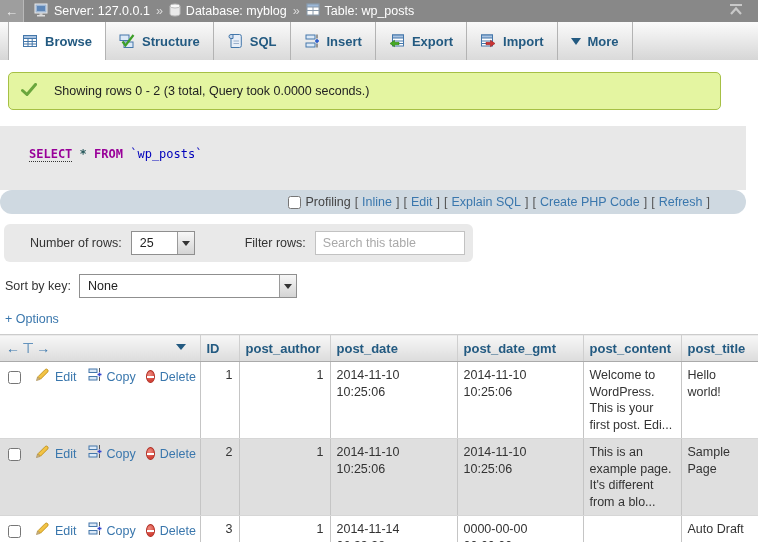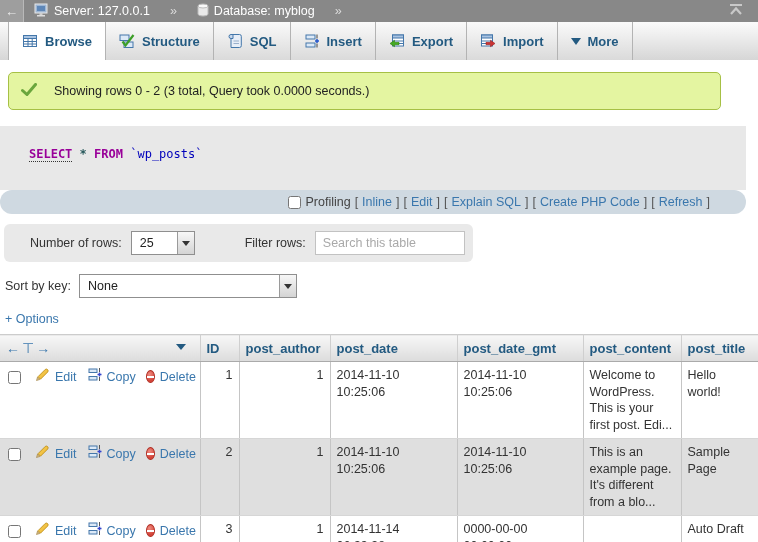--- a/index.html
+++ b/index.html
@@ -3,21 +3,21 @@
 <meta charset="utf-8">
 <style>
   * { margin:0; padding:0; box-sizing:border-box; }
   html,body { width:758px; height:542px; overflow:hidden; background:#fff;
     font-family:"Liberation Sans", sans-serif; font-size:12.5px; color:#333; }
 
   
   .serverbar { height:22px; background:#888; display:flex; align-items:center; color:#fff; }
   .nav-collapse { width:24px; height:22px; background:#9e9e9e; border-right:1px solid #b9b9b9;
     display:flex; align-items:center; justify-content:center; color:#eee; font-size:13px; cursor:pointer; }
-  .crumbs { display:flex; align-items:center; gap:20px; padding-left:10px; flex:1; font-size:12.5px; }
+  .crumbs { display:flex; align-items:center; gap:6px; padding-left:10px; flex:1; font-size:12.5px; }
   .crumb { display:flex; align-items:center; gap:5px; }
   .crumb-sep { color:#ddd; }
   .top-collapse { width:28px; display:flex; justify-content:center; cursor:pointer; margin-right:8px; }
 
   
   .tabbar { height:38px; background:linear-gradient(#fbfbfb,#d6d6d6); display:flex; align-items:stretch; }
   .tab { display:flex; align-items:center; gap:7px; padding:0 13px; border-right:1px solid #b3b3b3;
     background:linear-gradient(#fafafa,#dadada); color:#235a81; font-weight:bold; font-size:13px; cursor:pointer; }
   .tab.first { border-left:1px solid #b3b3b3; margin-left:8px; }
   .tab.active { background:#fff; }
@@ -101,20 +101,29 @@
     </span>
     <span class="crumb-sep">»</span>
     <span class="crumb">
       <span><svg width="12" height="14" viewBox="0 0 12 14">
             <path d="M1 3 v8 c0 1.1 2.2 2 5 2 s5 -.9 5 -2 v-8" fill="#e9e9e9" stroke="#bbbbbb"></path>
             <ellipse cx="6" cy="3" rx="5" ry="2" fill="#f8f8f8" stroke="#bbbbbb"></ellipse>
           </svg></span>
       <span>Database: myblog</span>
     </span>
     <span class="crumb-sep">»</span>
+    <span class="crumb">
+      <span><svg width="14" height="13" viewBox="0 0 14 13">
+            <rect x="1" y="1" width="12" height="11" fill="#ffffff" stroke="#8899aa"></rect>
+            <rect x="1" y="1" width="12" height="3" fill="#9cb8d9" stroke="#8899aa"></rect>
+            <line x1="1" y1="7.5" x2="13" y2="7.5" stroke="#8899aa"></line>
+            <line x1="7" y1="4" x2="7" y2="12" stroke="#8899aa"></line>
+          </svg></span>
+      <span>Table: wp_posts</span>
+    </span>
   </div>
   <div class="top-collapse">
     <span><svg width="14" height="11" viewBox="0 0 14 11">
           <rect x="1" y="0" width="12" height="2" fill="#c9c9c9"></rect>
           <path d="M2 10 L7 4.5 L12 10" fill="none" stroke="#c9c9c9" stroke-width="2.2"></path>
         </svg></span>
   </div>
 </div>
 
 <div class="tabbar">

